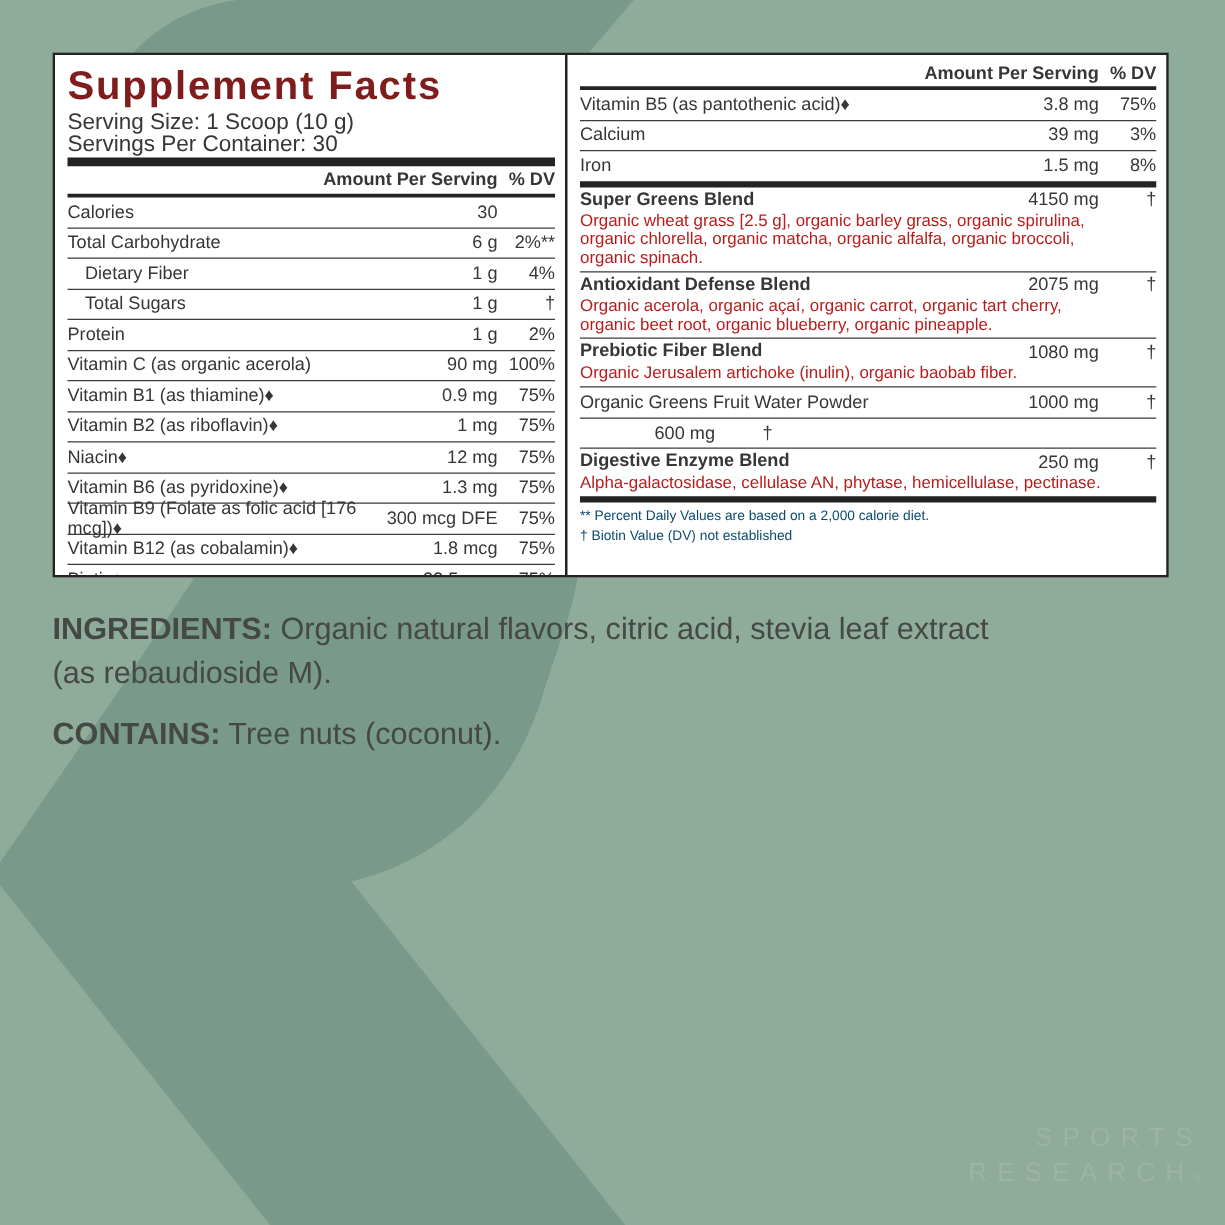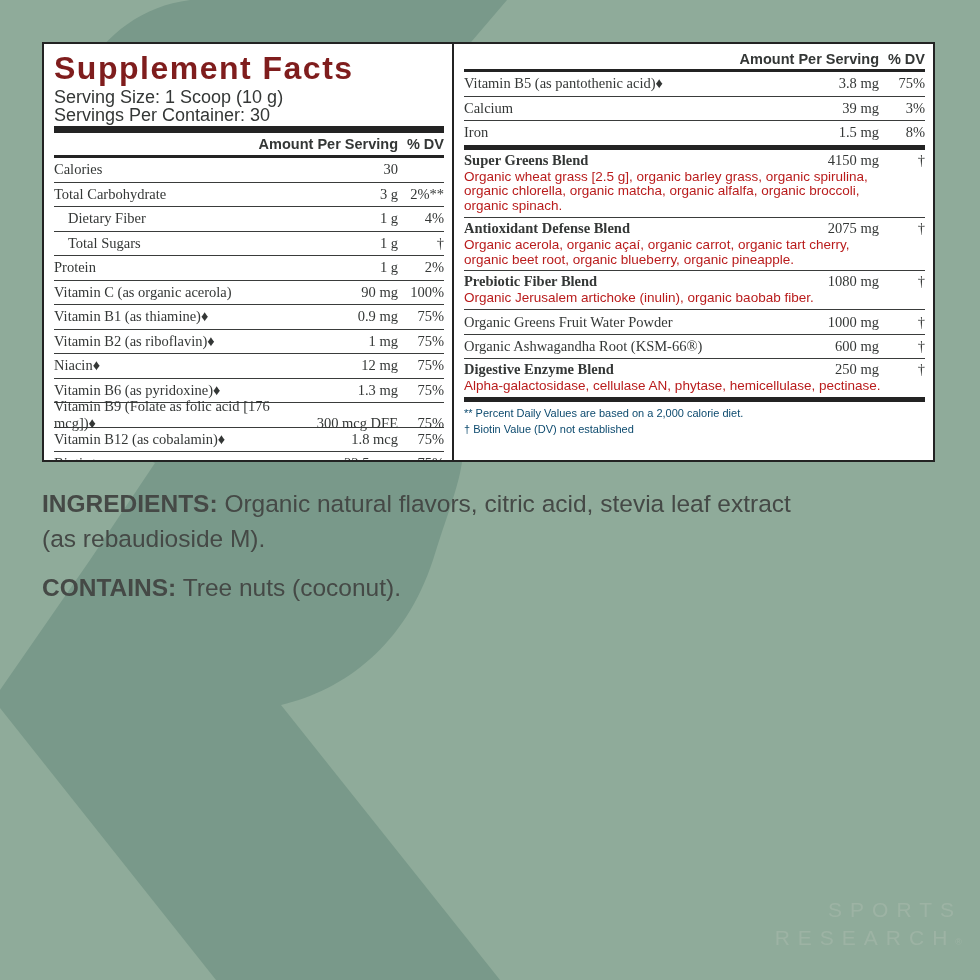--- a/index.html
+++ b/index.html
@@ -22,21 +22,21 @@
   .colhead .spacer{flex:1;}
   .colhead .amt{text-align:right;}
   .colhead .dv{width:46px;text-align:right;}
 
   .sf-row{border-bottom:1.3px solid #3a3c3b;font-size:14.5px;}
   .col-left .sf-row{height:23.5px;display:flex;align-items:center;}
   .col-left .sf-row:last-child{border-bottom:none;}
   .col-right .sf-row.simple{height:23.5px;display:flex;align-items:center;}
   .col-right .sf-row.blend{padding:2px 0 3px 0;}
   .sf-row.thick-after{border-bottom:5px solid #232323;}
-  .sf-line{display:flex;width:100%;align-items:flex-end;font-family:Liberation Serif, serif;}
+  .sf-line{display:flex;width:100%;align-items:center;}
   .sf-name{flex:1;}
   .sf-name.bold{font-weight:700;line-height:17px;}
   .sf-name.indent{padding-left:14px;}
   .sf-amt{min-width:108px;text-align:right;white-space:nowrap;}
   .sf-dv{width:46px;text-align:right;}
   .sf-desc{font-size:13.5px;line-height:14.8px;color:#b91c1c;max-width:428px;padding-top:1px;}
 
   .footnotes{margin-top:4px;font-size:11px;line-height:15.5px;color:#0c4a6e;}
 
   
@@ -88,21 +88,21 @@
           <div class="sf-row simple">
             <div class="sf-line">
               <span class="sf-name">Calories</span>
               <span class="sf-amt">30</span>
               <span class="sf-dv"></span>
             </div>
           </div>
           <div class="sf-row simple">
             <div class="sf-line">
               <span class="sf-name">Total Carbohydrate</span>
-              <span class="sf-amt">3 g</span>
+              <span class="sf-amt">6 g</span>
               <span class="sf-dv">2%**</span>
             </div>
           </div>
           <div class="sf-row simple">
             <div class="sf-line">
               <span class="sf-name indent">Dietary Fiber</span>
               <span class="sf-amt">1 g</span>
               <span class="sf-dv">4%</span>
             </div>
           </div>
@@ -233,21 +233,20 @@
           </div>
           <div class="sf-row simple">
             <div class="sf-line">
               <span class="sf-name">Organic Greens Fruit Water Powder</span>
               <span class="sf-amt">1000 mg</span>
               <span class="sf-dv">†</span>
             </div>
           </div>
           <div class="sf-row simple">
             <div class="sf-line">
-              <span class="sf-name">Organic Ashwagandha Root (KSM-66®)</span>
               <span class="sf-amt">600 mg</span>
               <span class="sf-dv">†</span>
             </div>
           </div>
           <div class="sf-row blend thick-after">
             <div class="sf-line">
               <span class="sf-name bold">Digestive Enzyme Blend</span>
               <span class="sf-amt">250 mg</span>
               <span class="sf-dv">†</span>
             </div>

